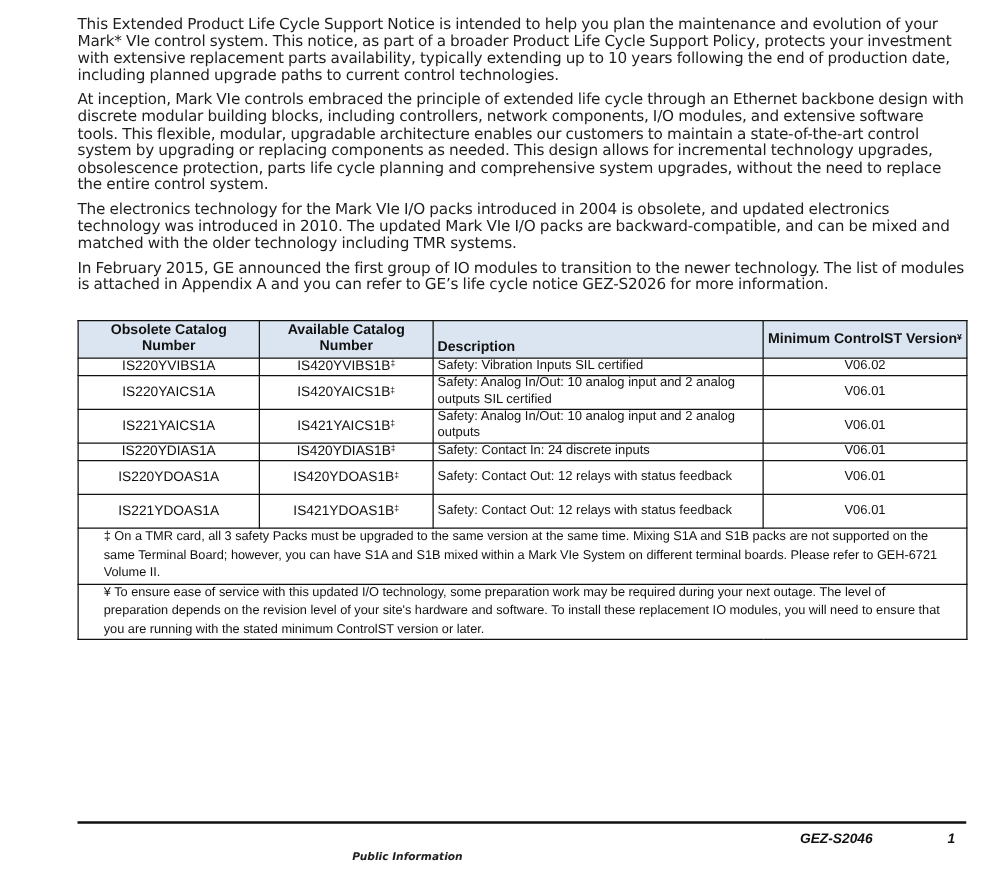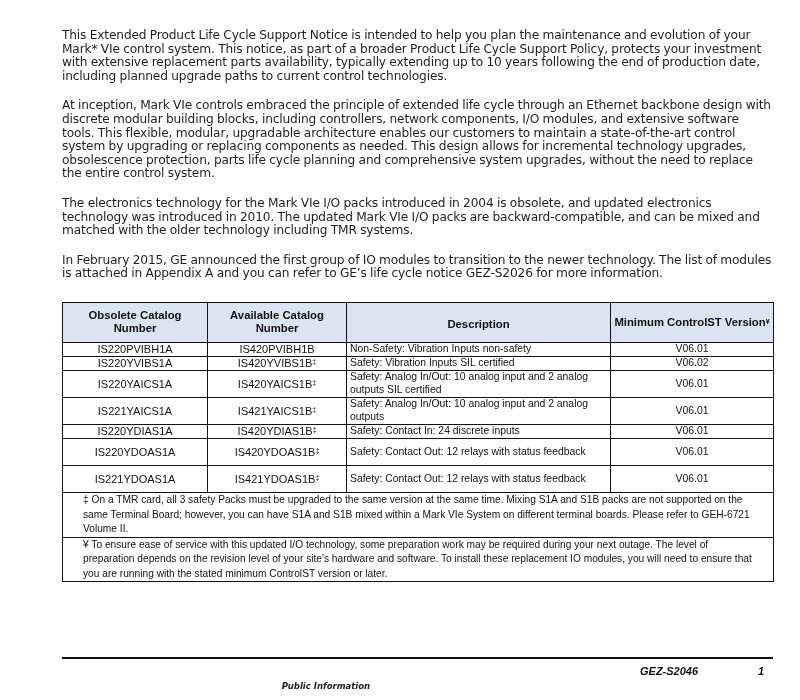--- a/index.html
+++ b/index.html
@@ -2,21 +2,21 @@
 <html><head>
 <meta charset="utf-8">
 <style>
   html, body { margin: 0; padding: 0; background: #ffffff; }
   body { width: 800px; height: 700px; position: relative; overflow: hidden; color: #1a1a1a; }
   .page { position: absolute; left: 62px; top: 13px; width: 712px; }
   .para {
     font-family: "DejaVu Sans", sans-serif;
     font-size: 12.2px;
     line-height: 13.6px;
-    margin: 16px 0 6px 0;
+    margin: 0 0 6px 0;
     letter-spacing: -0.15px;
     word-spacing: -0.3px;
     color: #1e1e1e;
   }
   table.catalog {
     border-collapse: collapse;
     width: 711px;
     margin-top: 21px;
     font-family: "Liberation Sans", sans-serif;
     font-size: 10.4px;
@@ -29,21 +29,21 @@
     vertical-align: middle;
   }
   table.catalog th {
     background: #dbe5f1;
     font-weight: bold;
     font-size: 11.3px;
     line-height: 13px;
     height: 28px;
     text-align: center;
   }
-  table.catalog th.desc-h { text-align: center; vertical-align: bottom; padding-bottom: 11px; }
+  table.catalog th.desc-h { text-align: left; vertical-align: bottom; padding-bottom: 1px; }
   table.catalog td { line-height: 12.5px; height: 13px; }
   table.catalog td.c { text-align: center; }
   table.catalog td.cat { font-size: 11px; }
   table.catalog td.desc { text-align: left; }
   table.catalog tr.tall td { height: 26px; }
   table.catalog td.note { text-align: left; font-size: 10.2px; line-height: 14.6px; padding: 0 20px; }
   sup.mark { font-size: 7px; vertical-align: top; position: relative; top: -1px; }
   .footer-rule { position: absolute; left: 62px; top: 657px; width: 711px; height: 2px; background: #111; }
   .doc-id {
     position: absolute; left: 640px; top: 665px;
@@ -79,26 +79,20 @@
     </colgroup>
     <thead>
       <tr>
         <th>Obsolete Catalog Number</th>
         <th>Available Catalog Number</th>
         <th class="desc-h">Description</th>
         <th><span>Minimum ControlST Version</span><sup class="mark">¥</sup></th>
       </tr>
     </thead>
     <tbody>
-      <tr>
-        <td class="c cat">IS220PVIBH1A</td>
-        <td class="c cat"><span>IS420PVIBH1B</span><sup class="mark"></sup></td>
-        <td class="desc">Non-Safety: Vibration Inputs non-safety</td>
-        <td class="c">V06.01</td>
-      </tr>
       <tr>
         <td class="c cat">IS220YVIBS1A</td>
         <td class="c cat"><span>IS420YVIBS1B</span><sup class="mark">‡</sup></td>
         <td class="desc">Safety: Vibration Inputs SIL certified</td>
         <td class="c">V06.02</td>
       </tr>
       <tr class="tall">
         <td class="c cat">IS220YAICS1A</td>
         <td class="c cat"><span>IS420YAICS1B</span><sup class="mark">‡</sup></td>
         <td class="desc">Safety: Analog In/Out: 10 analog input and 2 analog outputs SIL certified</td>

